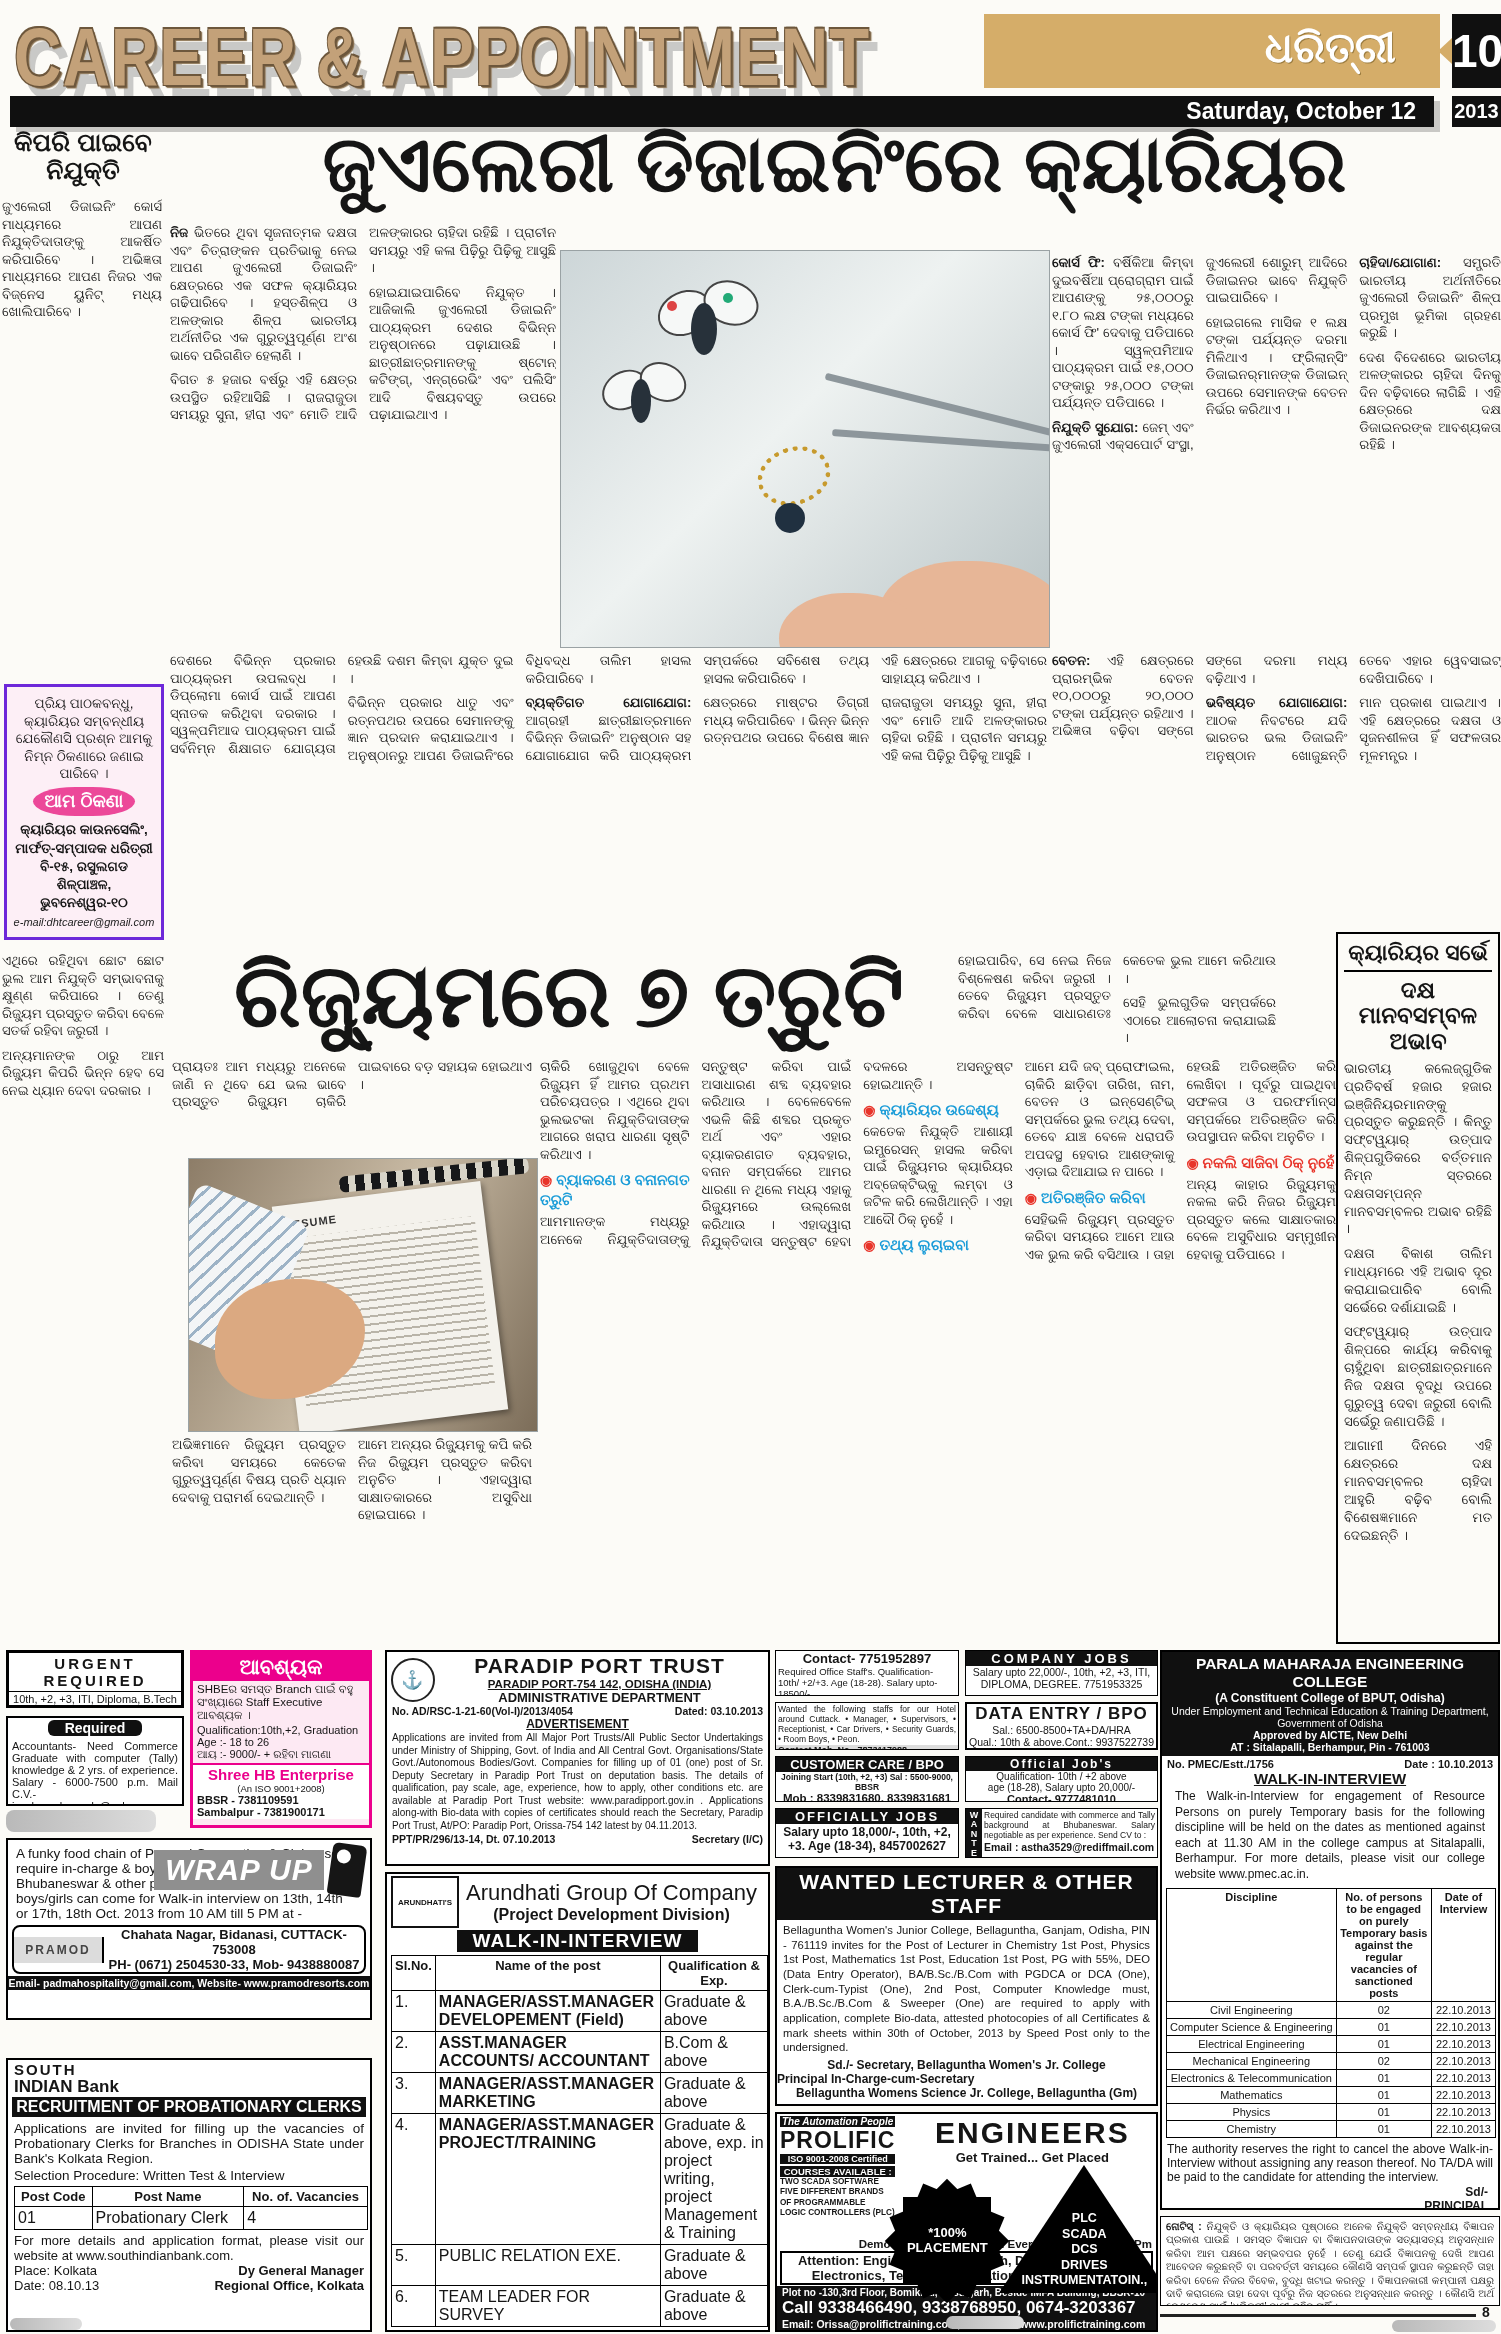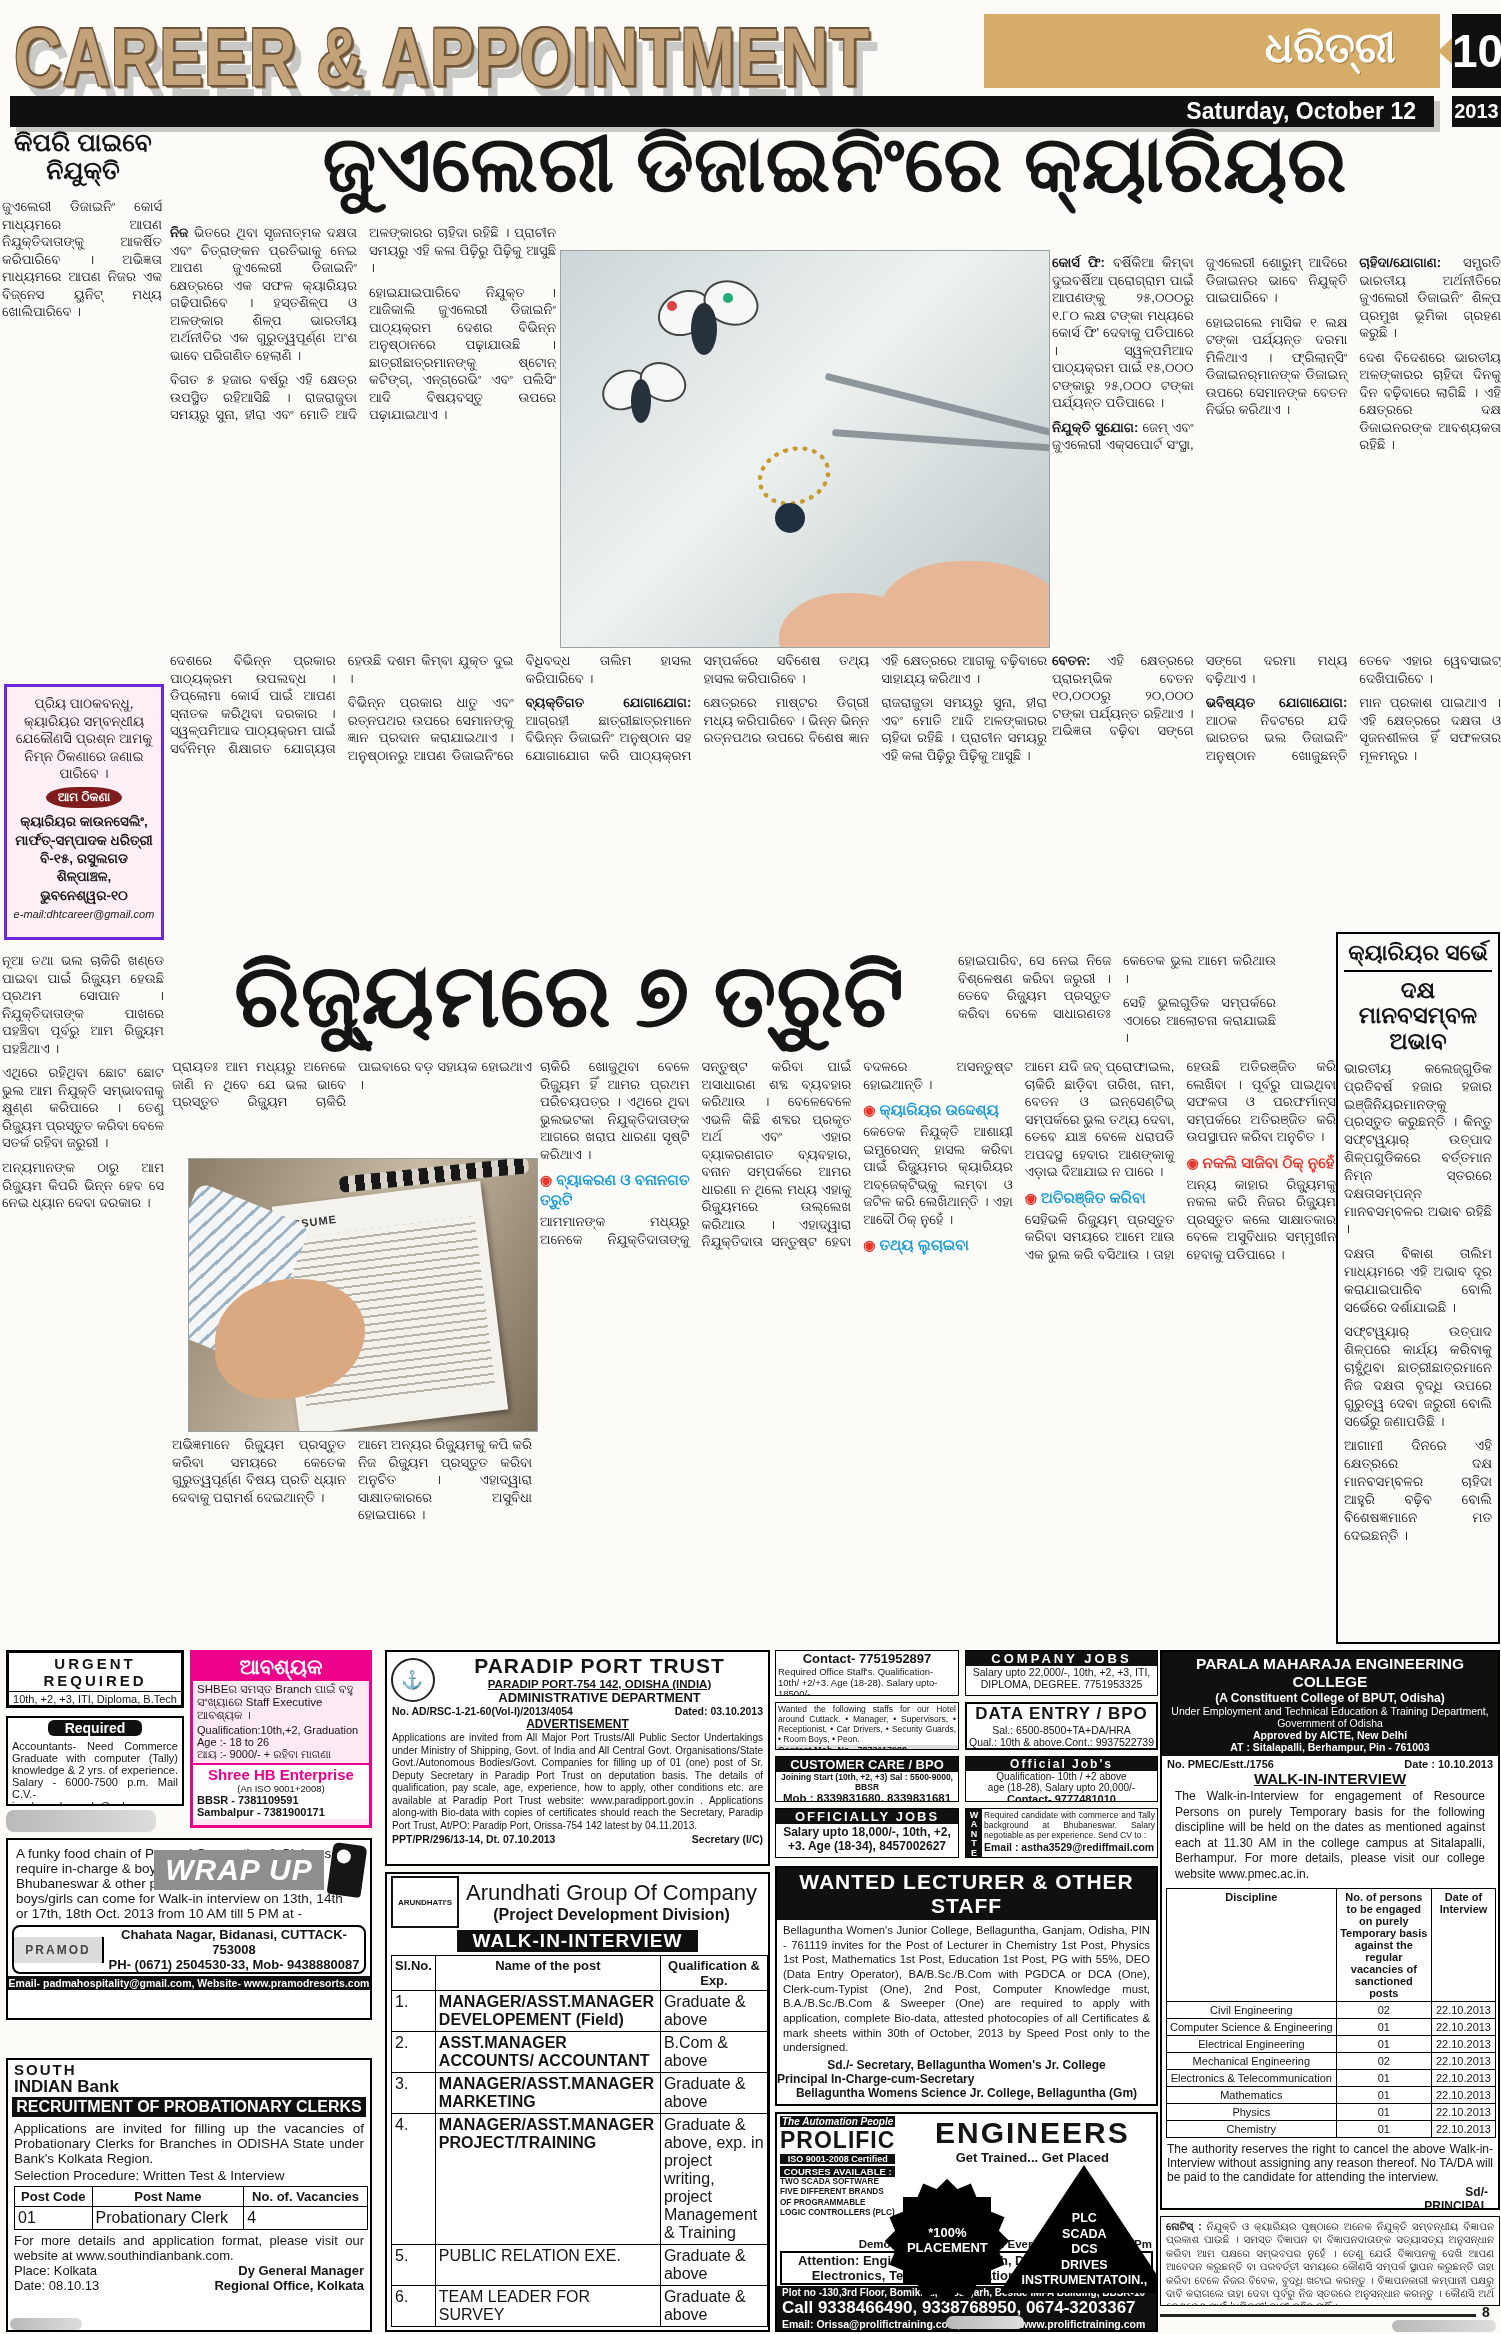--- a/index.html
+++ b/index.html
@@ -34,22 +34,22 @@
     font-size:20px;font-weight:bold;text-align:center;line-height:31px}
   
   .kicker{left:2px;top:128px;width:162px;font-size:25px;font-weight:bold;text-align:center;line-height:1.12}
   .headline1{left:168px;top:114px;width:1333px;height:106px;font-size:78px;font-weight:bold;
     text-align:center;line-height:100px;white-space:nowrap;overflow:hidden}
   .headline2{left:186px;top:940px;width:766px;height:118px;font-size:88px;font-weight:bold;
     text-align:center;line-height:112px;white-space:nowrap;overflow:hidden}
   
   .reader-box{left:4px;top:684px;width:160px;height:256px;border:3px solid #6d28d9;background:#fdeff6;
     box-sizing:border-box;padding:8px 6px;text-align:center;font-size:13.5px;line-height:1.3;overflow:hidden}
-  .reader-badge{display:inline-block;background:#7f1d1d;color:#fff;font-weight:bold;border-radius:50%/60%;
-    padding:3px 12px;font-size:12px;margin:4px 0}
+  .reader-badge{display:inline-block;background:#ec4899;color:#fff;font-weight:bold;border-radius:50%/60%;
+    padding:3px 12px;font-size:18px;margin:4px 0}
   .reader-box .line{margin:1px 0;font-weight:bold}
   .reader-email{font-style:italic;font-size:11px;color:#222;margin-top:3px;font-weight:normal}
   
   .photo{overflow:hidden;border:1px solid #9aa2a4}
   .photo1{left:560px;top:250px;width:488px;height:396px;background:linear-gradient(135deg,#cdd6d8 0%,#eef2f1 45%,#b7c2c4 100%)}
   .ph-wing{position:absolute;background:#f6f8f7;border:2px solid #444;border-radius:50%}
   .ph-body{position:absolute;background:#27313a;border-radius:50%}
   .ph-dot{position:absolute;border-radius:50%}
   .tweezer{position:absolute;background:#8d969b;height:7px;border-radius:3px}
   .finger{position:absolute;background:#e7b697;border-radius:46% 54% 40% 60%}
@@ -189,21 +189,20 @@
   </div>
 
   <div class="abs headline2">ରିଜ୍ୟୁମରେ ୭ ତ୍ରୁଟି</div>
 
   <div class="abs bodytext cols2" style="left:958px;top:952px;width:318px;height:100px">
       <p class="para">ହୋଇପାରିବ, ସେ ନେଇ ନିଜେ ବିଶ୍ଳେଷଣ କରିବା ଜରୁରୀ । ତେବେ ରିଜ୍ୟୁମ ପ୍ରସ୍ତୁତ କରିବା ବେଳେ ସାଧାରଣତଃ କେତେକ ଭୁଲ ଆମେ କରିଥାଉ ।</p>
       <p class="para">ସେହି ଭୁଲଗୁଡିକ ସମ୍ପର୍କରେ ଏଠାରେ ଆଲୋଚନା କରାଯାଇଛି ।</p>
     </div>
 
   <div class="abs bodytext" style="left:2px;top:952px;width:162px;height:692px">
-      <p class="para">ନୂଆ ତଥା ଭଲ ଚାକିରି ଖଣ୍ଡେ ପାଇବା ପାଇଁ ରିଜ୍ୟୁମ ହେଉଛି ପ୍ରଥମ ସୋପାନ । ନିଯୁକ୍ତିଦାତାଙ୍କ ପାଖରେ ପହଞ୍ଚିବା ପୂର୍ବରୁ ଆମ ରିଜ୍ୟୁମ ପହଞ୍ଚିଥାଏ ।</p>
       <p class="para">ଏଥିରେ ରହିଥିବା ଛୋଟ ଛୋଟ ଭୁଲ ଆମ ନିଯୁକ୍ତି ସମ୍ଭାବନାକୁ କ୍ଷୁଣ୍ଣ କରିପାରେ । ତେଣୁ ରିଜ୍ୟୁମ ପ୍ରସ୍ତୁତ କରିବା ବେଳେ ସତର୍କ ରହିବା ଜରୁରୀ ।</p>
       <p class="para">ଅନ୍ୟମାନଙ୍କ ଠାରୁ ଆମ ରିଜ୍ୟୁମ କିପରି ଭିନ୍ନ ହେବ ସେ ନେଇ ଧ୍ୟାନ ଦେବା ଦରକାର ।</p>
     </div>
 
   <div class="abs bodytext cols2" style="left:172px;top:1058px;width:360px;height:96px">
       <p class="para">ପ୍ରାୟତଃ ଆମ ମଧ୍ୟରୁ ଅନେକେ ଜାଣି ନ ଥିବେ ଯେ ଭଲ ଭାବେ ପ୍ରସ୍ତୁତ ରିଜ୍ୟୁମ ଚାକିରି ପାଇବାରେ ବଡ଼ ସହାୟକ ହୋଇଥାଏ ।</p>
     </div>
 
   <div class="abs photo photo2">
     <span class="spiral"></span>

